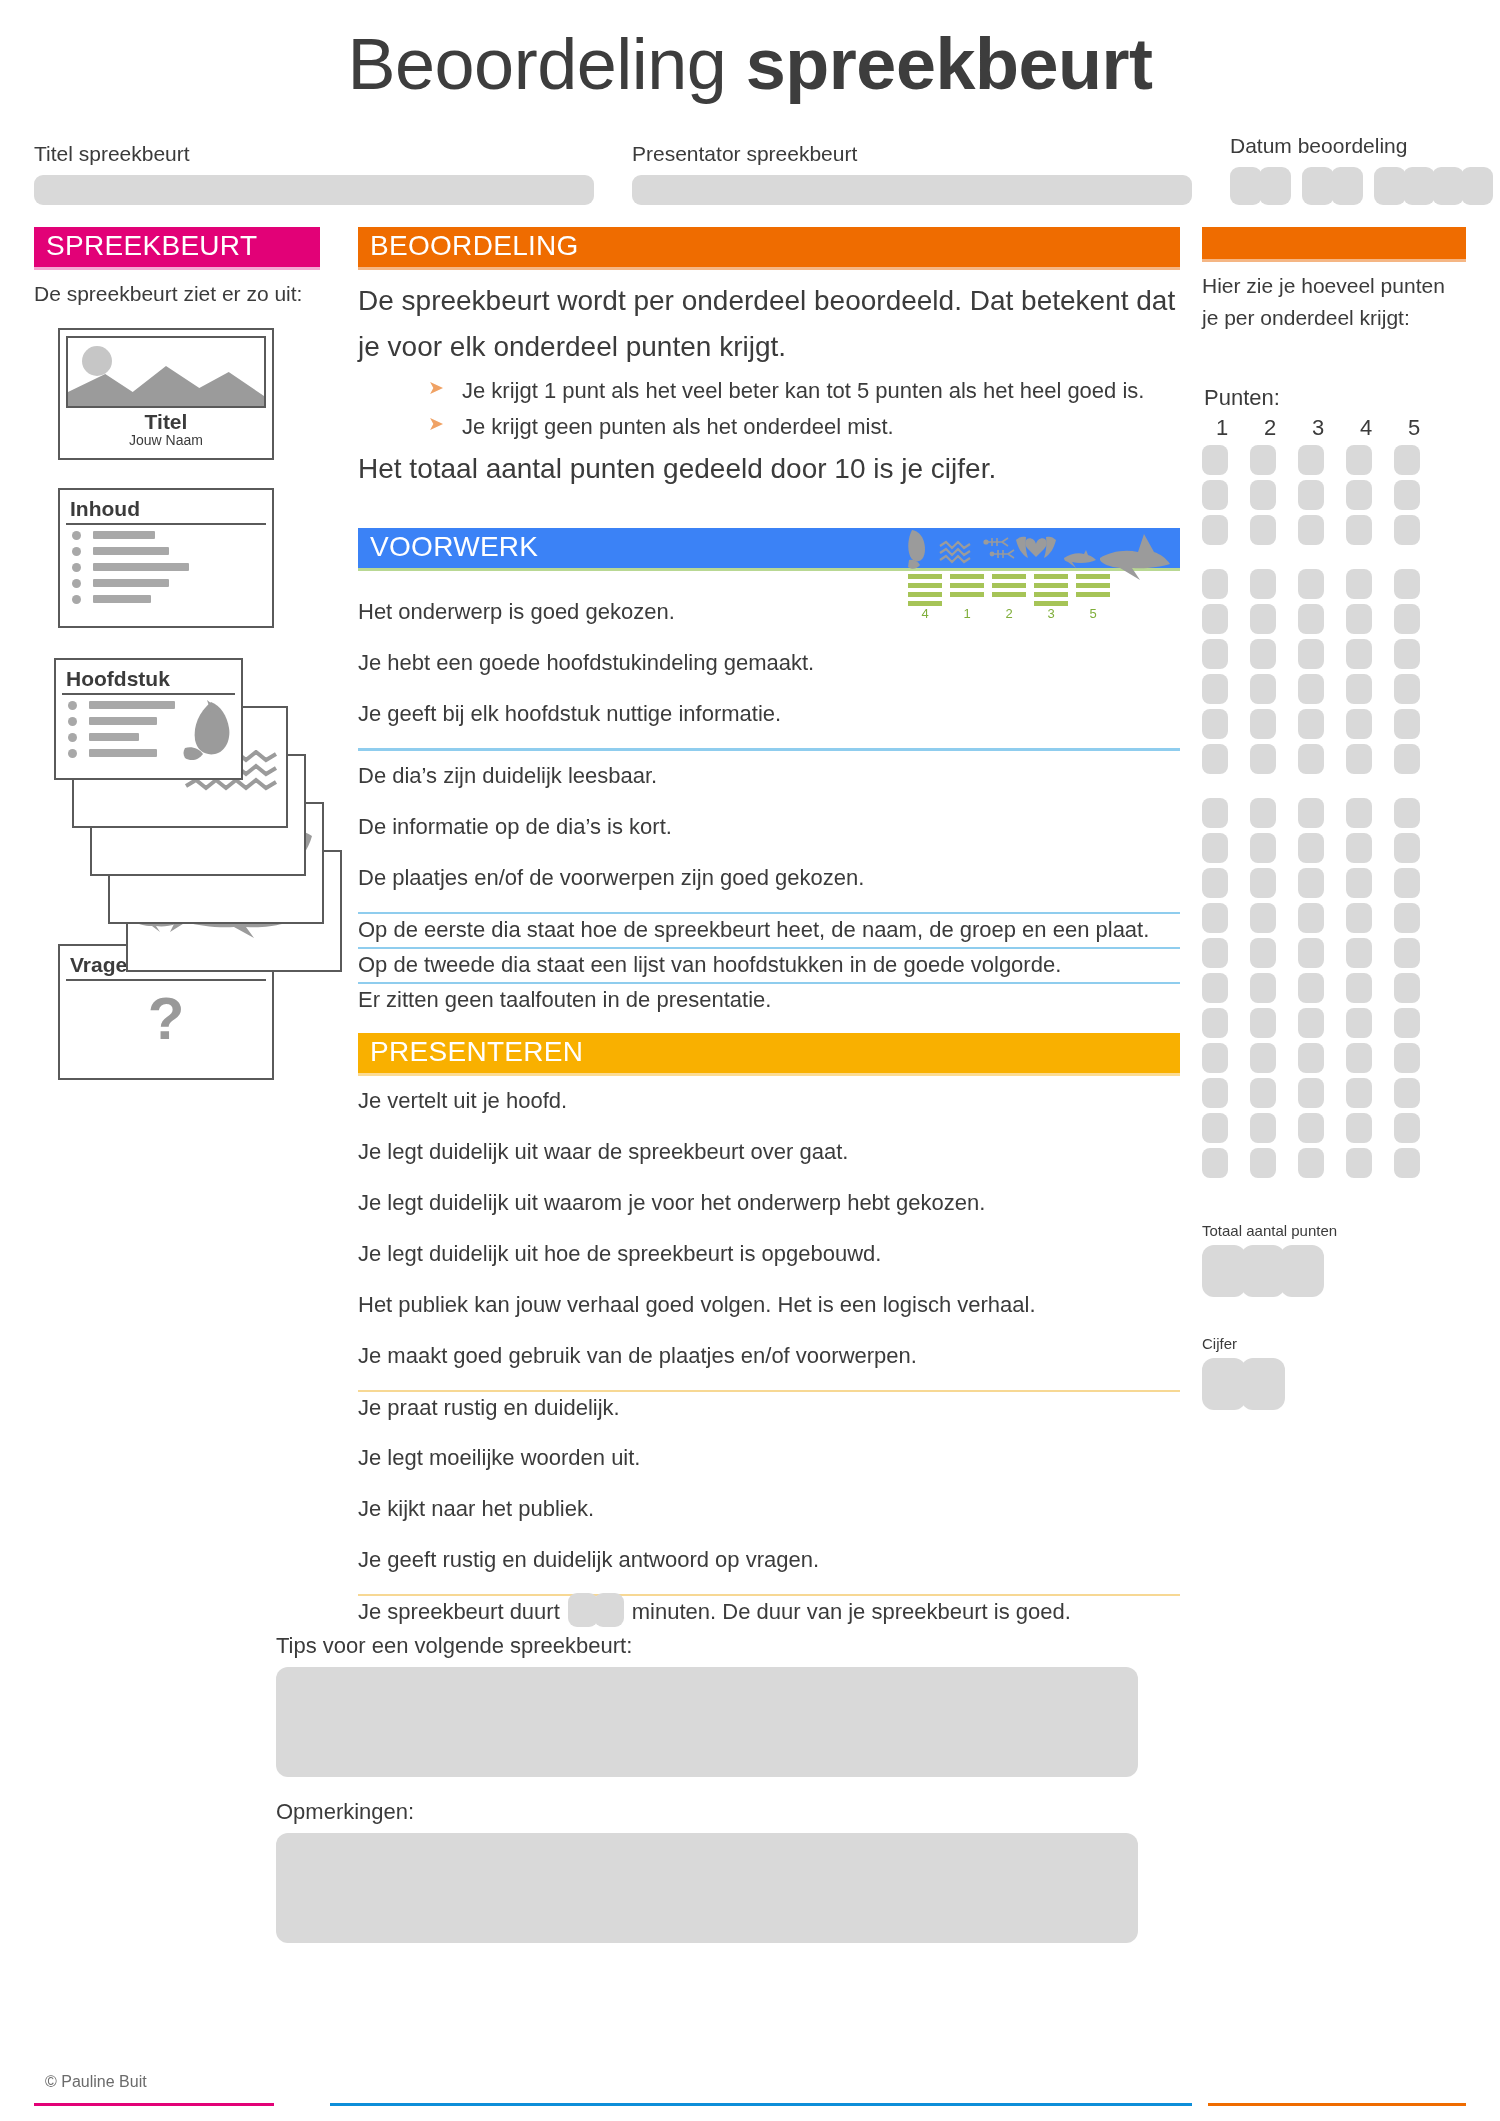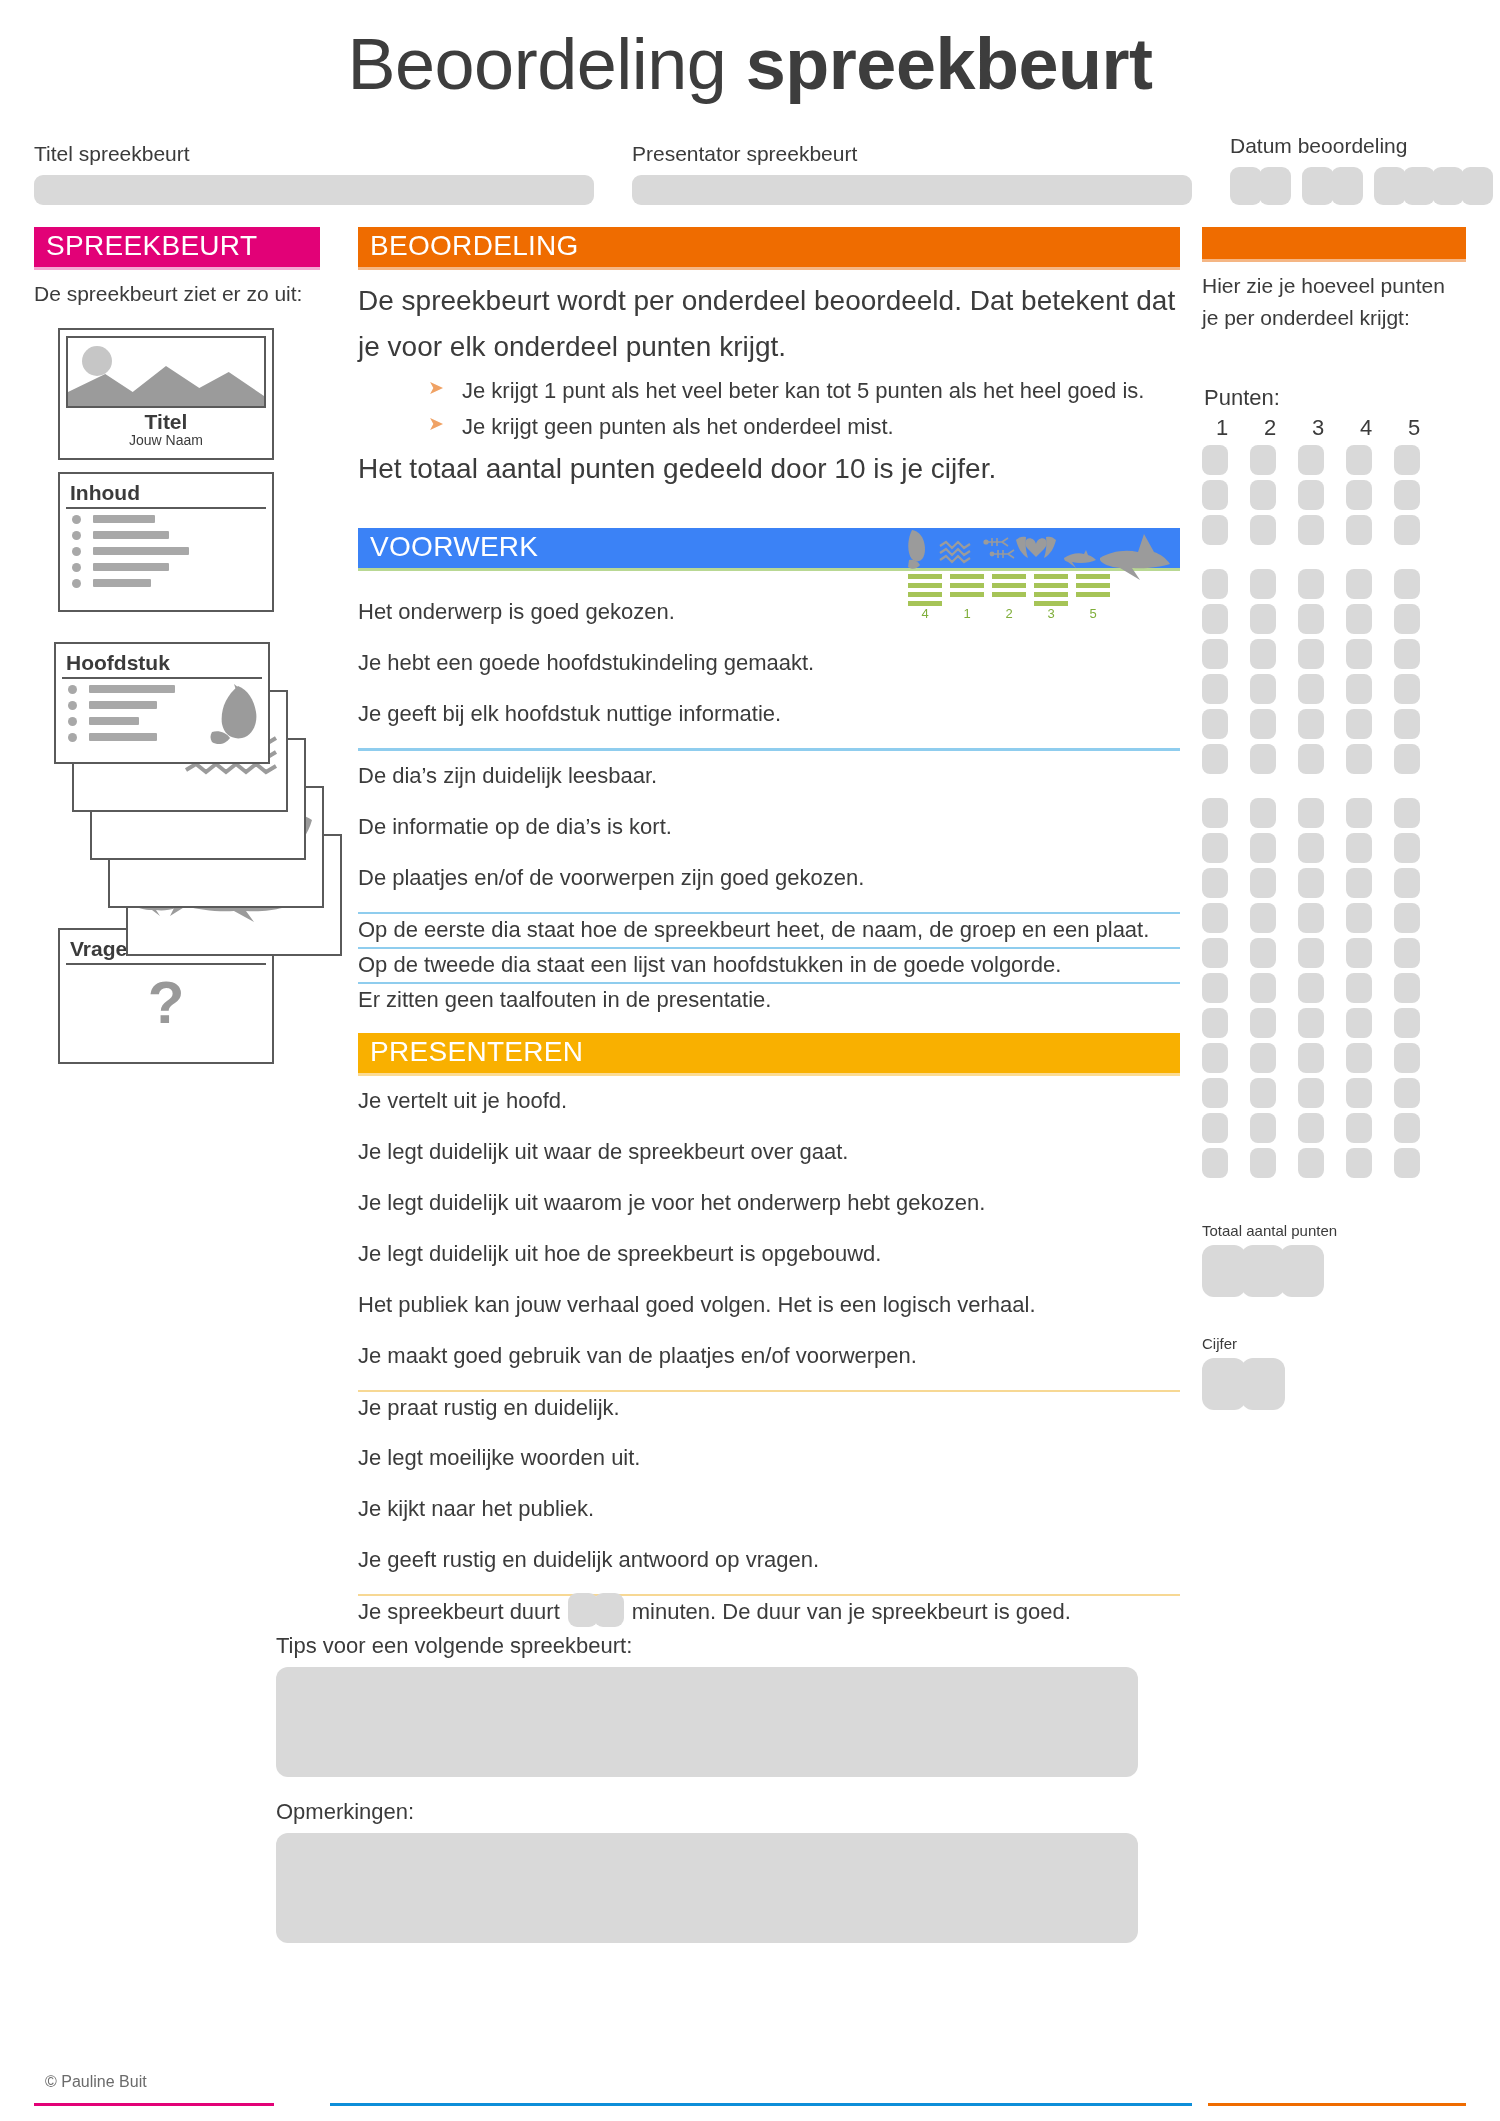--- a/index.html
+++ b/index.html
@@ -127,26 +127,26 @@
   .slide-head {
     font-weight:700; font-size:21px; color:#3b3b3b;
     border-bottom:2px solid #5a5a5a;
     padding:2px 0 2px 4px;
     margin:0 6px 6px 6px;
   }
   .bul { display:flex; align-items:center; margin:0 0 7px 12px; }
   .bul .dot { width:9px; height:9px; border-radius:50%; background:#a8a8a8; flex:0 0 9px; }
   .bul .ln  { height:8px; background:#a8a8a8; margin-left:12px; border-radius:1px; }
 
-  .slide-inhoud { width:216px; height:140px; margin:12px 0 0 24px; padding-top:5px; }
+  .slide-inhoud { width:216px; height:140px; margin:28px 0 0 24px; padding-top:5px; }
 
   
   .stack { position:relative; height:260px; margin-top:30px; }
   .stack .slide { position:absolute; }
-  .s-h1 { width:216px; height:122px; left:20px;  top:0;   z-index:5; padding-top:5px; }
+  .s-h1 { width:189px; height:122px; left:20px;  top:0;   z-index:5; padding-top:5px; }
   .s-h2 { width:216px; height:122px; left:38px;  top:48px;z-index:4; }
   .s-h3 { width:216px; height:122px; left:56px;  top:96px;z-index:3; }
   .s-h4 { width:216px; height:122px; left:74px;  top:144px;z-index:2; }
   .s-h5 { width:216px; height:122px; left:92px;  top:192px;z-index:1; }
 
   .slide-vragen { width:216px; height:136px; margin:26px 0 0 24px; padding-top:5px; }
   .qmark { text-align:center; font-size:60px; color:#999999; font-weight:700; line-height:1.0; margin-top:8px; }
 
   
   .para {

